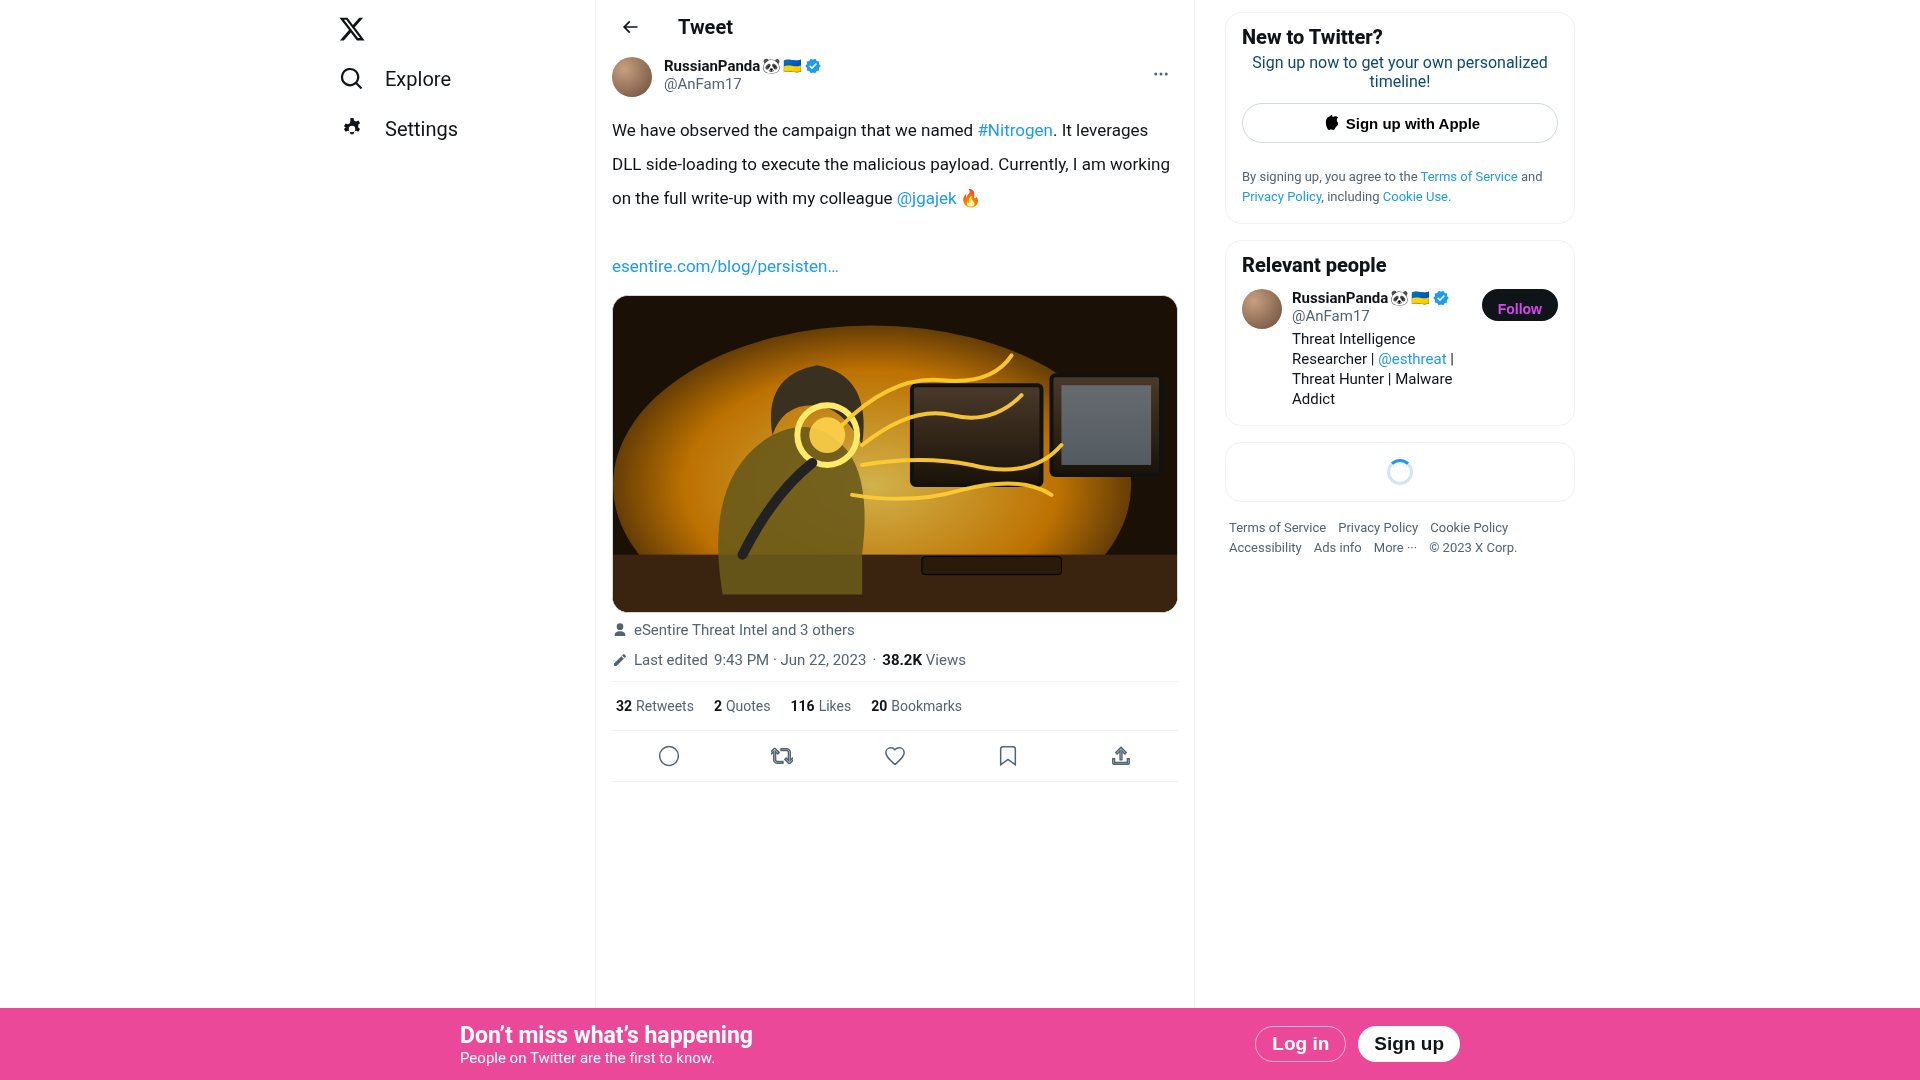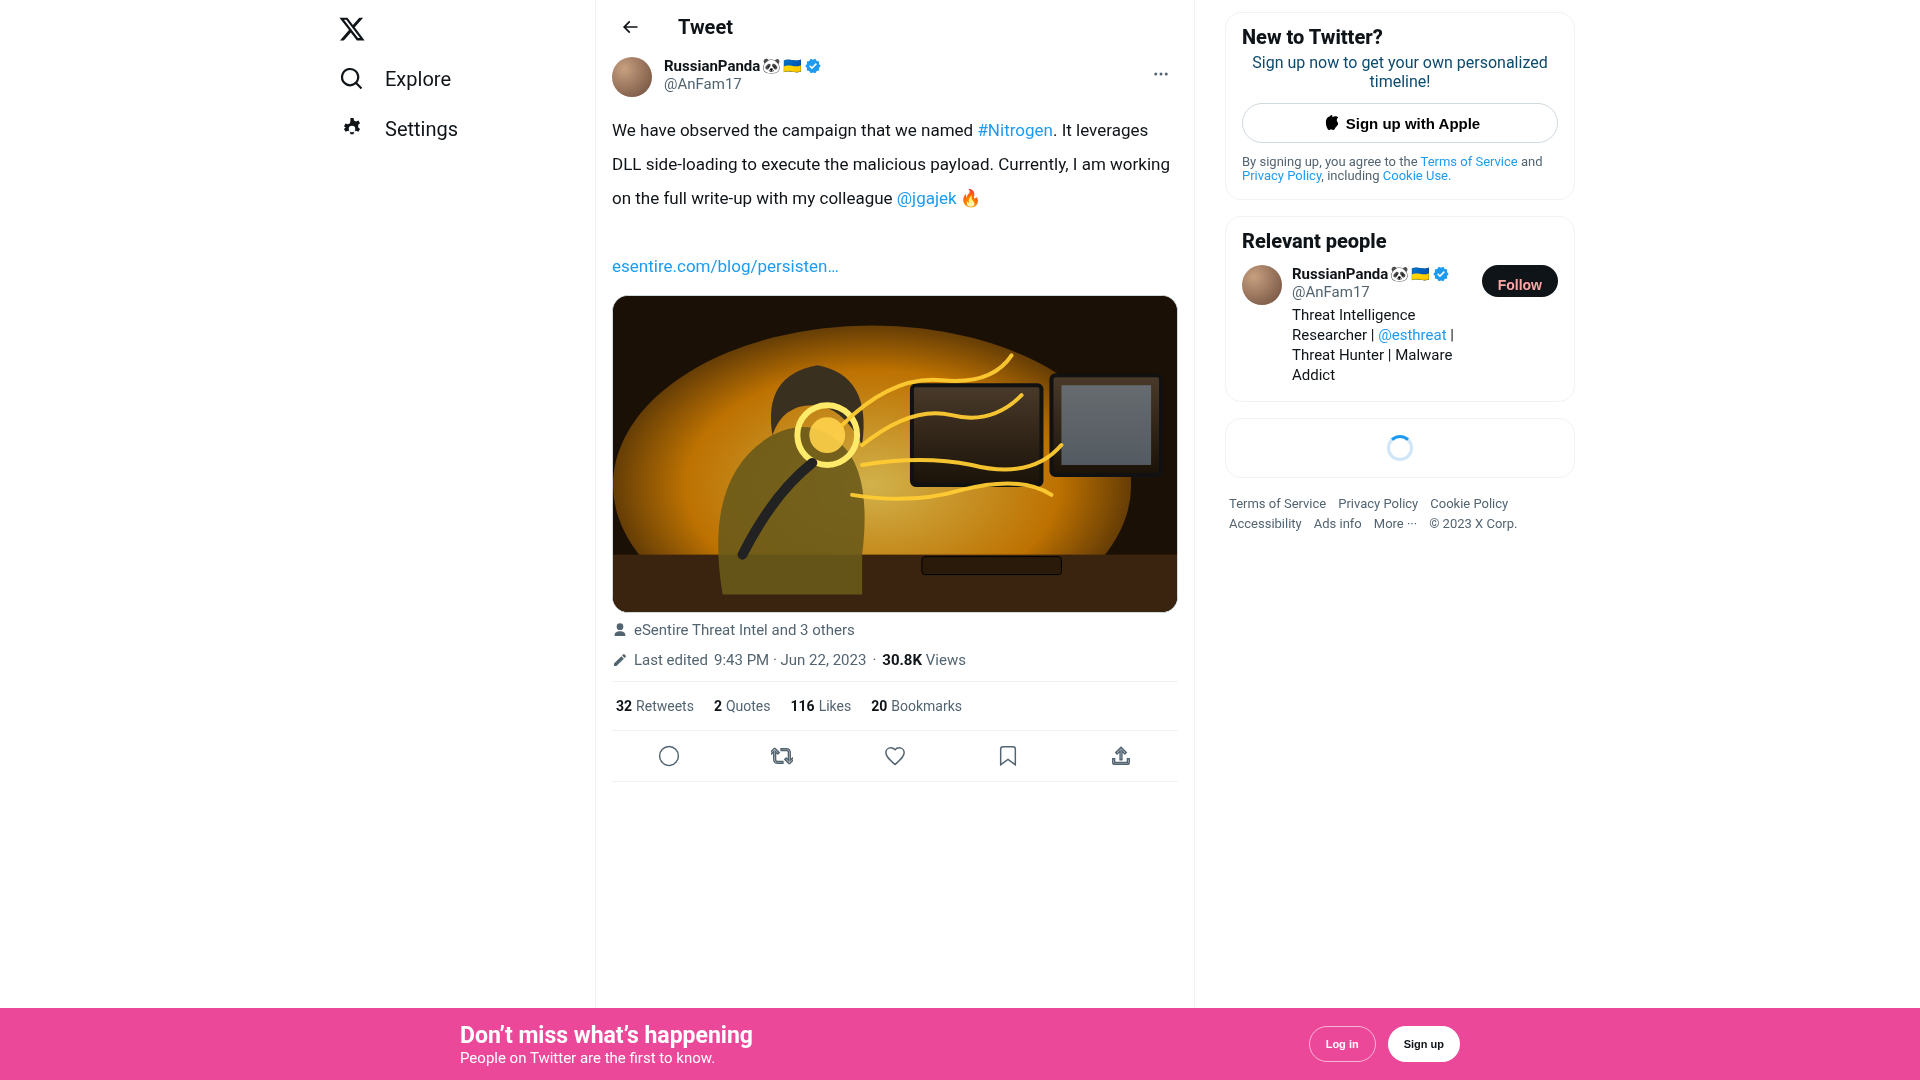--- a/index.html
+++ b/index.html
@@ -58,47 +58,47 @@
   .action-btn { width: 38px; height: 38px; border-radius: 50%; display: flex; align-items: center; justify-content: center; cursor: pointer; color: #536471; }
   .action-btn svg { width: 22px; height: 22px; fill: none; stroke: currentColor; stroke-width: 1.6; }
 
   
   .side { width: 350px; margin-left: 30px; padding-top: 12px; display: flex; flex-direction: column; gap: 16px; }
   .card { border: 1px solid #eff3f4; border-radius: 16px; padding: 12px 16px 16px; }
   .card h2 { font-size: 20px; font-weight: 800; }
   .card .sub { font-size: 16px; color: #0c4a6e; margin-top: 4px; text-align: center; }
   .signup-btn { width: 100%; height: 40px; border-radius: 9999px; border: 1px solid #cfd9de; background: #fff; font-size: 15px; font-weight: 700; display: flex; align-items: center; justify-content: center; gap: 8px; cursor: pointer; margin-top: 12px; }
   .signup-btn .glyph { display:flex; align-items:center; }
-  .tos { font-size: 13px; color: #536471; margin-top: 12px; line-height: 14px; }
+  .tos { font-size: 13px; color: #536471; margin-top: 24px; line-height: 20px; }
   .tos a { color: #1d9bf0; text-decoration: none; }
 
   .relevant-user { display: flex; gap: 10px; margin-top: 12px; }
   .r-avatar { width: 40px; height: 40px; border-radius: 50%; background: radial-gradient(circle at 30% 30%, #c8a080, #6a4a3a); flex-shrink: 0; }
   .r-info { flex: 1; font-size: 15px; }
   .r-name-line { display: flex; align-items: center; gap: 2px; font-weight: 700; }
   .r-handle { color: #536471; }
   .r-bio { margin-top: 4px; line-height: 20px; }
   .r-bio a { color: #1d9bf0; text-decoration: none; }
-  .follow-btn { background: #0f1419; color: #fca5a5; border: 0; border-radius: 9999px; height: 32px; padding: 12px 16px; font-weight: 700; font-size: 14px; cursor: pointer; }
+  .follow-btn { background: #0f1419; color: #d946ef; border: 0; border-radius: 9999px; height: 32px; padding: 12px 16px; font-weight: 700; font-size: 14px; cursor: pointer; }
 
   .loading-card { border: 1px solid #eff3f4; border-radius: 16px; height: 60px; display:flex; align-items:center; justify-content:center; }
   .spinner { width: 26px; height: 26px; border: 3px solid #cfe6f7; border-top-color: #1d9bf0; border-radius: 50%; animation: spin 0.9s linear infinite; }
   @keyframes spin { to { transform: rotate(360deg); } }
 
   .footer-links { font-size: 13px; color: #536471; display: flex; flex-wrap: wrap; gap: 0 12px; line-height: 20px; padding: 0 4px; }
   .footer-links span { cursor: pointer; }
   .footer-links .copy { cursor: default; }
 
   
   .banner { position: fixed; left: 0; right: 0; bottom: 0; background: #ec4899; color: #fff; height: 72px; display: flex; align-items: center; justify-content: center; }
   .banner-inner { width: 1000px; display: flex; align-items: center; justify-content: space-between; }
   .banner-text h3 { font-size: 23px; font-weight: 700; }
   .banner-text p { font-size: 15px; }
   .banner-actions { display: flex; gap: 12px; }
-  .banner-btn { height: 36px; border-radius: 9999px; padding: 0 16px; font-weight: 700; font-size: 11px; cursor: pointer; display:flex; align-items:center; }
+  .banner-btn { height: 36px; border-radius: 9999px; padding: 0 16px; font-weight: 700; font-size: 19px; cursor: pointer; display:flex; align-items:center; }
   .login-btn { background: transparent; border: 1px solid rgba(255,255,255,0.6); color: #fff; }
   .signup-banner-btn { background: #fff; border: 0; color: #0f1419; }
 
 </style>
 </head>
 <body>
 
 <div class="app">
   <div class="layout">
 
@@ -217,21 +217,21 @@
           <span>eSentire Threat Intel and 3 others</span>
         </div>
 
         <div class="meta">
           <svg viewBox="0 0 24 24">
               <path d="M3 17.25V21h3.75L17.81 9.94l-3.75-3.75L3 17.25zM20.71 7.04a1 1 0 0 0 0-1.41l-2.34-2.34a1 1 0 0 0-1.41 0l-1.83 1.83 3.75 3.75 1.83-1.83z"></path>
             </svg>
           <span>Last edited</span>
           <span>9:43 PM · Jun 22, 2023</span>
           <span>·</span>
-          <span><b>30.8K</b> <span>Views</span></span>
+          <span><b>38.2K</b> <span>Views</span></span>
         </div>
 
         <div class="stats">
           <span class="stat"><b>32</b><span>Retweets</span></span>
           <span class="stat"><b>2</b><span>Quotes</span></span>
           <span class="stat"><b>116</b><span>Likes</span></span>
           <span class="stat"><b>20</b><span>Bookmarks</span></span>
         </div>
 
         <div class="actions">

